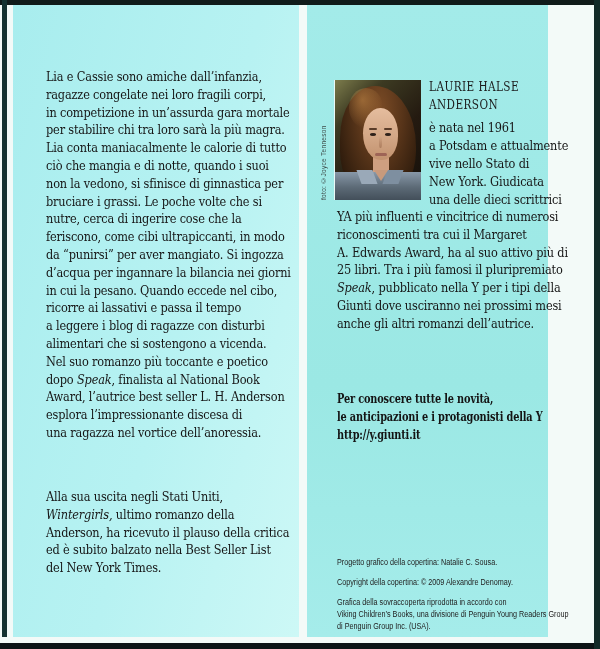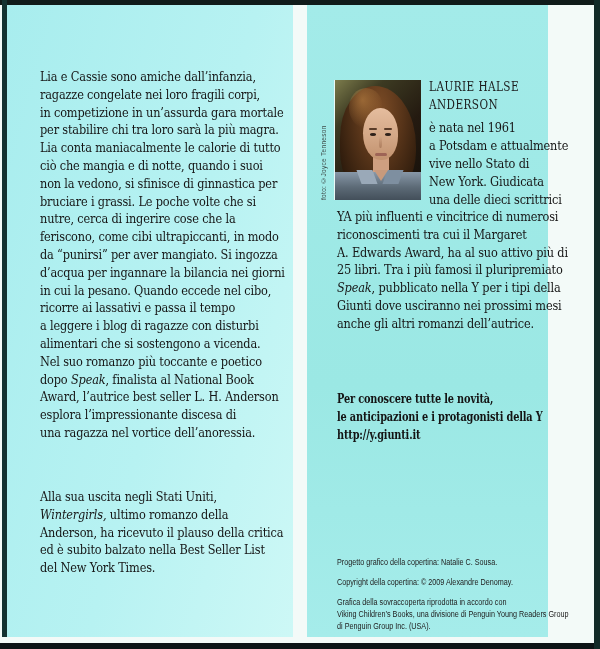--- a/index.html
+++ b/index.html
@@ -12,21 +12,21 @@
   .edge{position:absolute;}
   .edge-top{left:0;top:0;width:600px;height:5px;background:#101b1a;}
   .edge-left{left:2px;top:0;width:5px;height:649px;background:#143231;}
   .edge-right{left:594px;top:0;width:6px;height:649px;background:#122a28;}
   .bottom-white{position:absolute;left:0;top:637px;width:600px;height:6px;background:#f3faf8;}
   .edge-bottom{left:0;top:643px;width:600px;height:6px;background:#0c1416;}
 
   
   .flap{position:absolute;top:5px;height:632px;}
   .flap-left{
-    left:7px;width:286px;
+    left:13px;width:286px;
     background:linear-gradient(105deg,#a8edee 0%,#b7f2f2 55%,#cdf8f6 100%);
   }
   .flap-right{
     left:307px;width:241px;
     background:linear-gradient(180deg,#a3ebe9 0%,#9be8e4 60%,#a5ecea 100%);
   }
 
   
   .body-text{
     position:absolute;margin:0;color:#161616;

